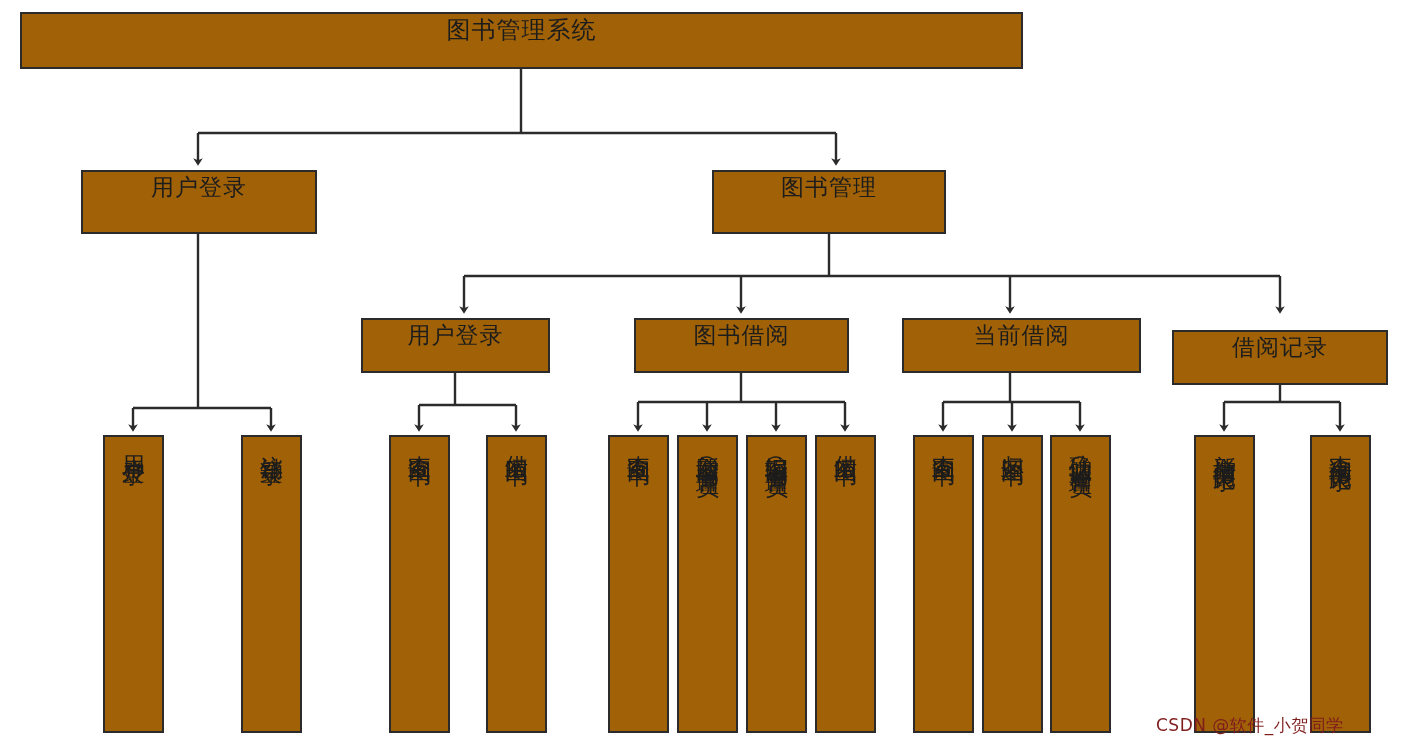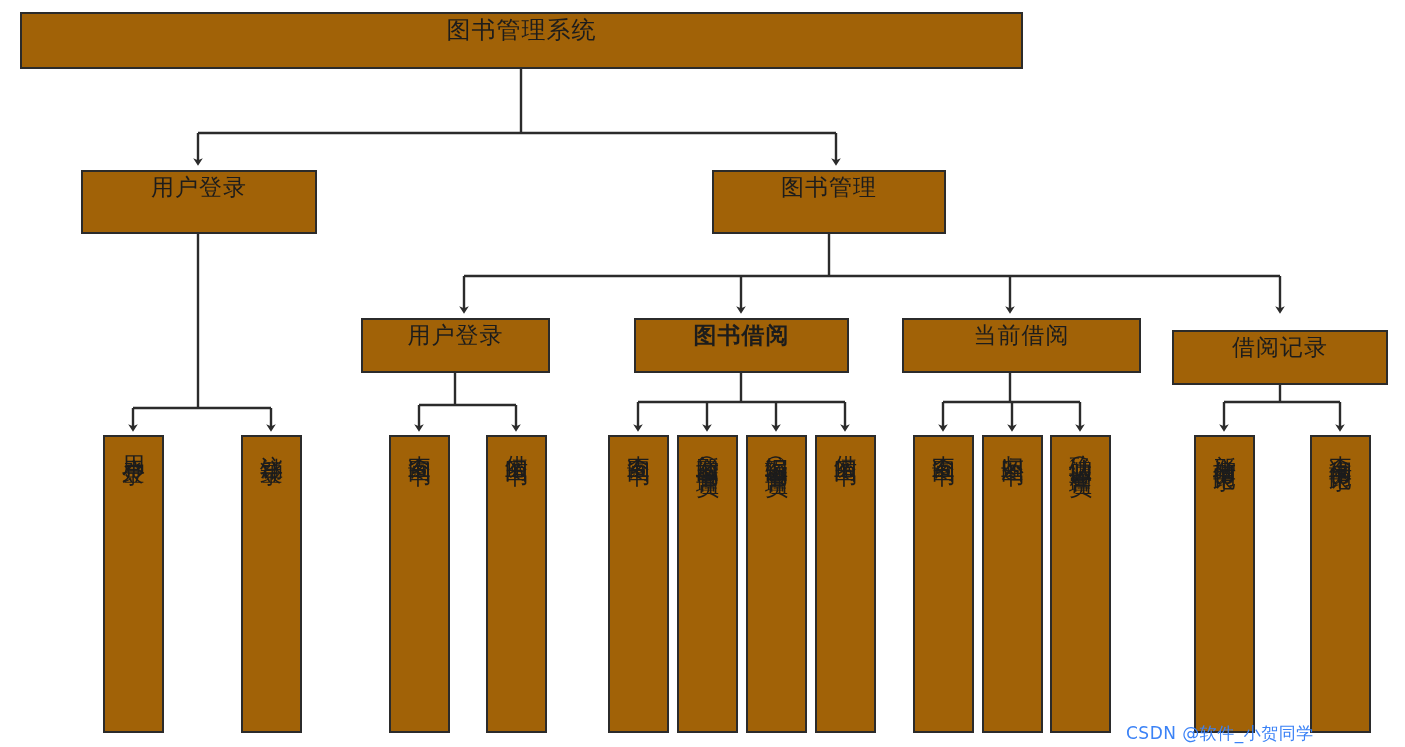--- a/index.html
+++ b/index.html
@@ -47,27 +47,26 @@
     text-orientation: upright;
     letter-spacing: 3px;
     line-height: 1;
     white-space: nowrap;
   }
   .node.root {
     font-size: 24px;
   }
   .watermark {
     position: absolute;
-    left: 1126px;
+    left: 1156px;
     top: 714px;
     font-size: 17px;
-    color: #3b82f6;
+    color: #7f1d1d;
     white-space: nowrap;
     letter-spacing: 0.5px;
-    margin-top: 8px;
   }
 </style>
 </head>
 <body>
 
 <div id="canvas">
 
   <svg id="edges" viewBox="0 0 1405 747">
     <defs>
       <marker id="arrow" markerWidth="10" markerHeight="10" refX="4.2" refY="5" orient="auto" markerUnits="userSpaceOnUse">
@@ -125,21 +124,21 @@
   <div class="node h" style="left:81px; top:170px; width:236px; height:64px;">
     <span>用户登录</span>
   </div>
   <div class="node h" style="left:712px; top:170px; width:234px; height:64px;">
     <span>图书管理</span>
   </div>
 
   <div class="node h" style="left:361px; top:318px; width:189px; height:55px;">
     <span>用户登录</span>
   </div>
-  <div class="node h" style="left:634px; top:318px; width:215px; height:55px;font-weight:bold;">
+  <div class="node h" style="left:634px; top:318px; width:215px; height:55px;">
     <span>图书借阅</span>
   </div>
   <div class="node h" style="left:902px; top:318px; width:239px; height:55px;">
     <span>当前借阅</span>
   </div>
   <div class="node h" style="left:1172px; top:330px; width:216px; height:55px;">
     <span>借阅记录</span>
   </div>
 
   <div class="node v" style="left:103px; top:435px; width:61px; height:298px;">

